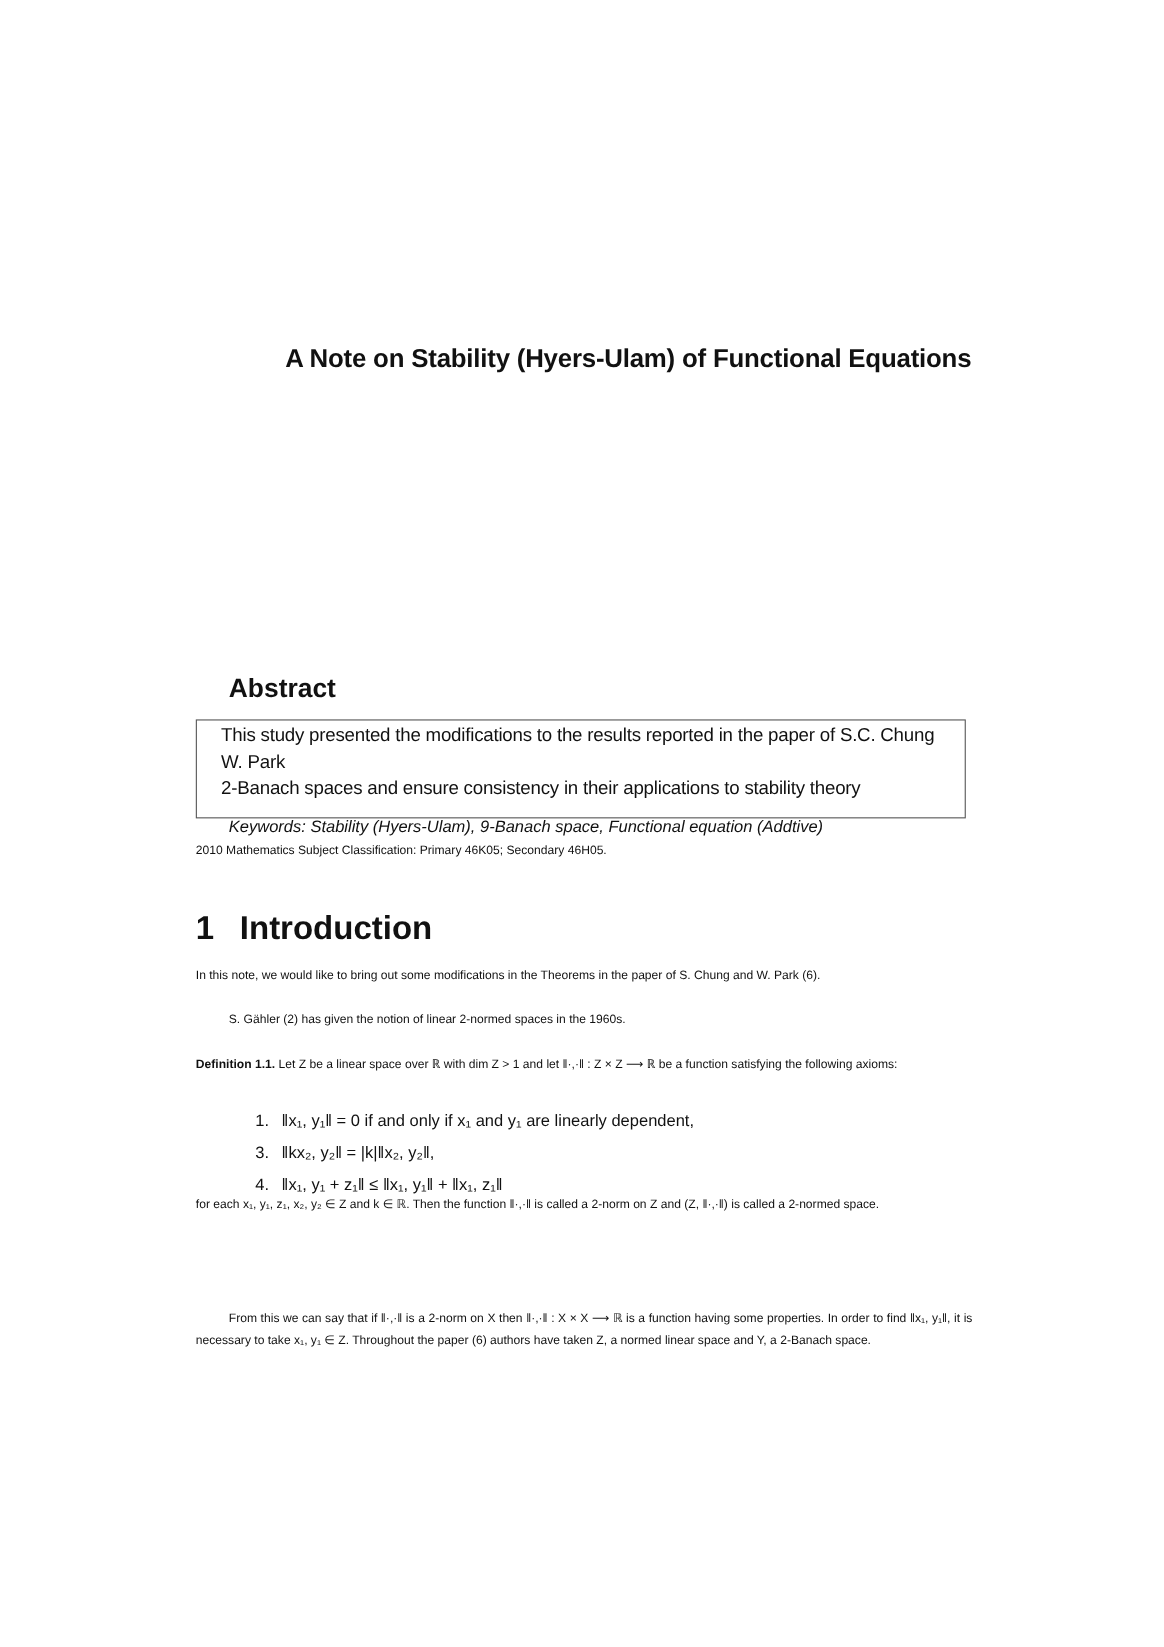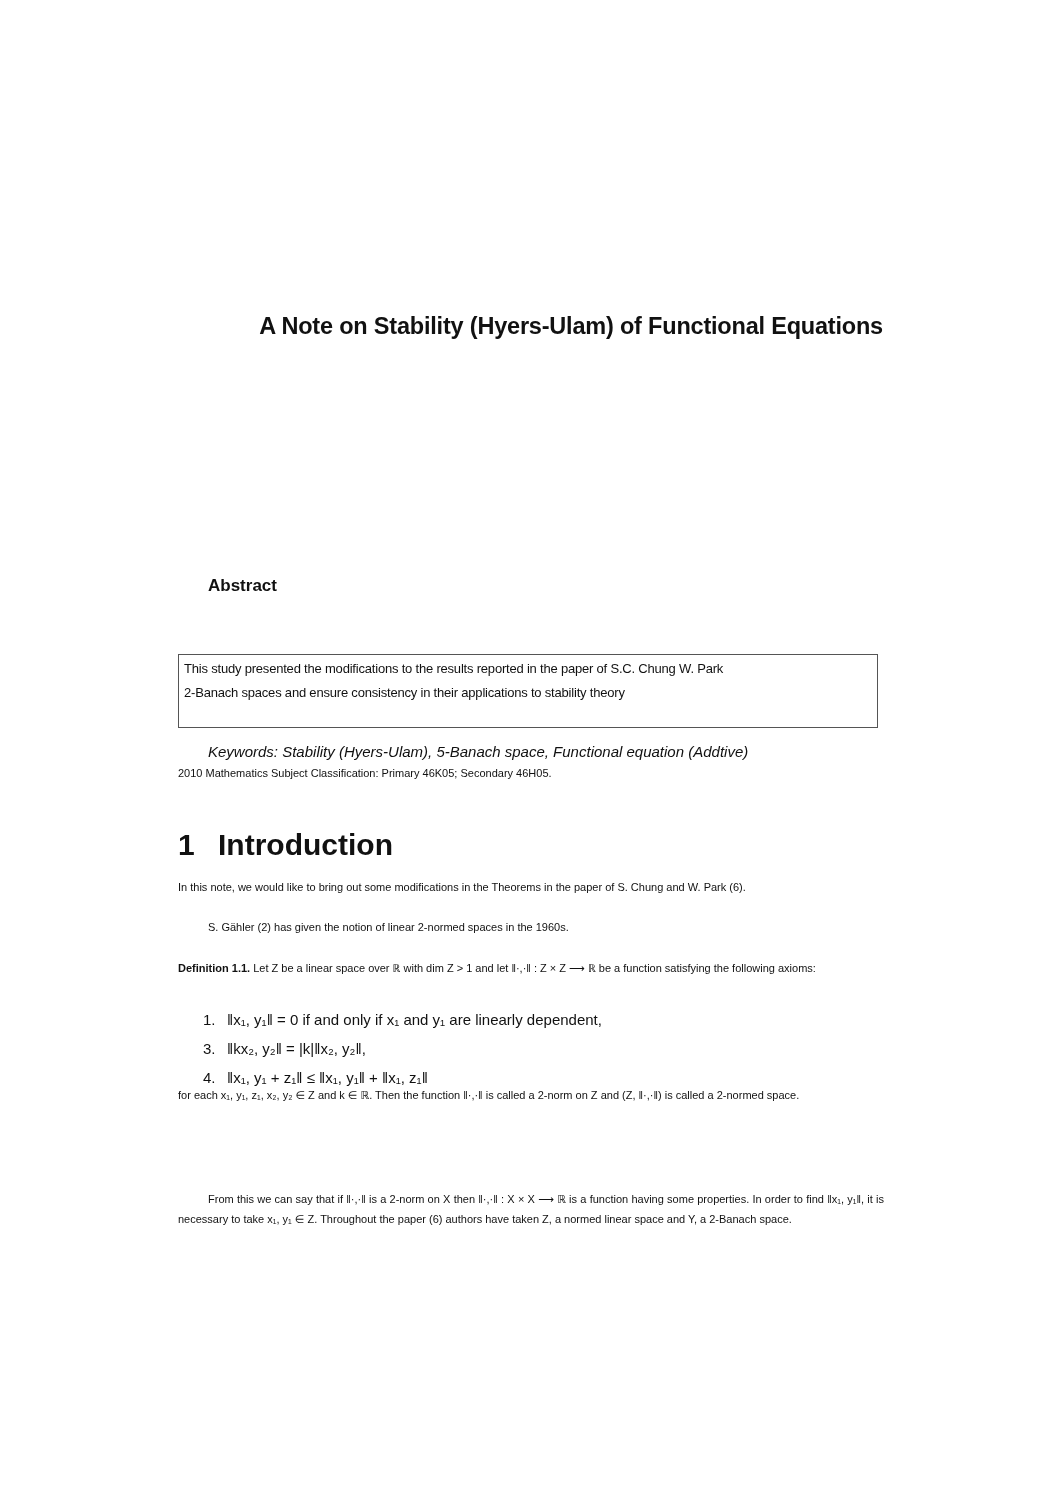--- a/index.html
+++ b/index.html
@@ -1,48 +1,48 @@
 <!DOCTYPE html>
 <html><head>
 <meta charset="utf-8">
 <style>
   html, body { margin: 0; padding: 0; background: #ffffff; }
   body { width: 1058px; height: 1497px; position: relative; overflow: hidden;
          font-family: "Liberation Sans", sans-serif; color: #111; }
   .abs { position: absolute; }
   .title { right: 175px; top: 296px; text-align: right; font-weight: bold; font-size: 23.5px; line-height: 25px; letter-spacing: -0.2px; margin-top: 18px; }
   .title .math { font-family: "Liberation Serif", serif; font-weight: normal; }
-  .abstract-heading { left: 208px; top: 576px; font-weight: bold; font-size: 17px; }
-  .abstract-box { left: 178px; top: 654px; width: 700px; height: 74px; border: 1.5px solid #555; box-sizing: border-box; padding: 2px 5px; font-size: 13px; line-height: 24px; letter-spacing: -0.2px; }
+  .abstract-heading { left: 208px; top: 613px; font-weight: bold; font-size: 24px; }
+  .abstract-box { left: 178px; top: 654px; width: 700px; height: 90px; border: 1.5px solid #555; box-sizing: border-box; padding: 2px 22px; font-size: 17px; line-height: 24px; letter-spacing: -0.2px; }
   .keywords { left: 208px; top: 743px; font-style: italic; font-size: 15px; }
   .msc { left: 178px; top: 767px; font-size: 11px; }
   .section { left: 178px; top: 828px; font-weight: bold; font-size: 30px; }
   .section .num { display: inline-block; width: 40px; }
   .para { left: 178px; width: 706px; font-size: 11px; line-height: 20px; text-align: justify; }
   .indent { text-indent: 30px; }
   .def-label { font-weight: bold; }
   .list { left: 203px; top: 1010px; font-size: 15px; }
-  .list .item { height: 29px; line-height: 20px; }
+  .list .item { height: 29px; line-height: 20px; margin-left: 29px; }
   .list .n { display: inline-block; width: 24px; }
 </style>
 </head>
 <body>
 
 <div class="abs title">
   <div>A Note on Stability (Hyers-Ulam) of Functional Equations</div>
 </div>
 
 <div class="abs abstract-heading">Abstract</div>
 
 <div class="abs abstract-box">
   <div>This study presented the modifications to the results reported in the paper of S.C. Chung W. Park</div>
   <div>2-Banach spaces and ensure consistency in their applications to stability theory</div>
 </div>
 
-<div class="abs keywords">Keywords: Stability (Hyers-Ulam), 5-Banach space, Functional equation (Addtive)</div>
+<div class="abs keywords">Keywords: Stability (Hyers-Ulam), 9-Banach space, Functional equation (Addtive)</div>
 <div class="abs msc">2010 Mathematics Subject Classification: Primary 46K05; Secondary 46H05.</div>
 
 <div class="abs section">
   <span class="num">1</span><span>Introduction</span>
 </div>
 
 <div class="abs para" style="top:877px;">In this note, we would like to bring out some modifications in the Theorems in the paper of S. Chung and W. Park (6).</div>
 <div class="abs para indent" style="top:917px;">S. Gähler (2) has given the notion of linear 2-normed spaces in the 1960s.</div>
 
 <div class="abs para" style="top:958px;">

